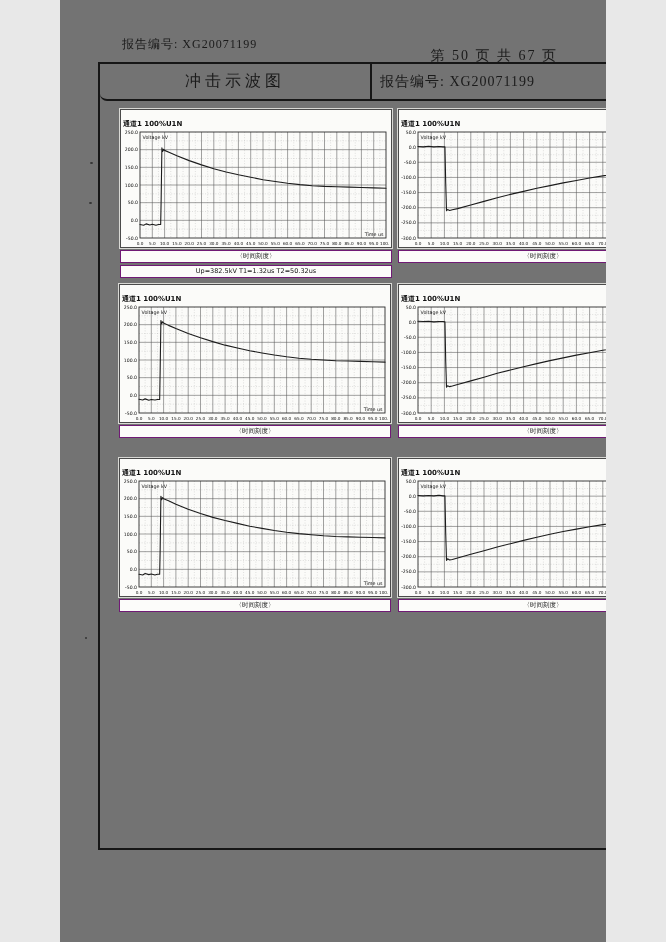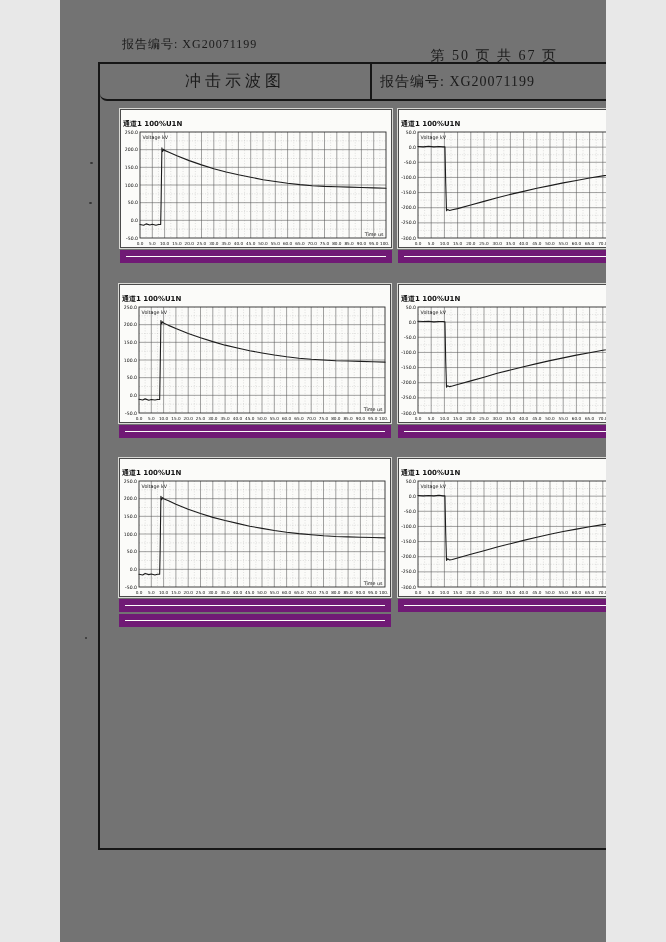--- a/index.html
+++ b/index.html
@@ -40,21 +40,21 @@
     border:1px solid #4a4a4a; background:#fbfbf9; padding:10px 2px 0 2px;
     box-shadow:0 0 0 1px #d8d8d4;
   }
   .chart-title {
     font-family:"DejaVu Sans", sans-serif;
     font-size:7px; font-weight:bold; line-height:9px; height:9px;
     white-space:nowrap; overflow:hidden; color:#111;
   }
   .plot-svg-host { width:100%; height:118px; }
   .cap {
-    border:6px solid #701a75; background:#fcfcfa; margin-top:2px;
+    border:1px solid #701a75; background:#fcfcfa; margin-top:2px;
     height:13px; line-height:11px; text-align:center;
     font-family:"DejaVu Sans", sans-serif; font-size:6.5px; color:#111;
     overflow:hidden;
   }
   
   .dot { position:absolute; background:#333; border-radius:50%; }
   .dot1 { left:30px; top:162px; width:3px; height:2px; }
   .dot2 { left:29px; top:202px; width:3px; height:2px; }
   .dot3 { left:25px; top:637px; width:2px; height:2px; }
 </style>
@@ -160,20 +160,21 @@
                 <line x1="17" y1="91.33333333333334" x2="263" y2="91.33333333333334" stroke="#555" stroke-width="0.55"></line>
                 <text x="15" y="92.93333333333334" font-size="4.6" fill="#111" text-anchor="end">0.0</text>
                 <text x="15" y="110.6" font-size="4.6" fill="#111" text-anchor="end">-50.0</text>
                 <rect x="17" y="3" width="246" height="106" fill="none" stroke="#2a2a2a" stroke-width="0.9"></rect>
                 <text x="19.5" y="10" font-size="4.8" fill="#111">Voltage kV</text>
                 <text x="260.5" y="106.5" font-size="4.8" fill="#111" text-anchor="end">Time us</text>
                 <path d="M17.00,95.57L20.69,96.28L23.15,94.87L26.84,95.93L29.30,95.22L32.99,96.28L35.45,95.57L37.66,95.57L38.16,70.13L38.89,18.90L39.63,22.43L40.62,20.31L41.60,21.37L46.52,23.49L53.90,26.67L66.20,31.62L78.50,35.86L90.80,39.75L103.10,42.93L115.40,45.75L127.70,48.23L140.00,50.70L152.30,52.47L164.60,54.23L176.90,55.65L189.20,56.71L201.50,57.41L213.80,57.77L226.10,58.12L238.40,58.47L250.70,58.83L263.00,59.18" fill="none" stroke="#1c1c1c" stroke-width="1.1" stroke-linejoin="round" stroke-linecap="round"></path>
               </svg></div>
         </div>
         <div class="cap">〈时间刻度〉</div>
+        <div class="cap">Up=382.5kV T1=1.32us T2=50.32us</div>
       </div>
 
       <div class="chart-block r1c2">
         <div class="chart-main">
           <div class="chart-title">通道1 100%U1N</div>
           <div class="plot-svg-host"><svg xmlns="http://www.w3.org/2000/svg" width="284" height="118" font-family="DejaVu Sans, sans-serif">
                 <line x1="23.6" y1="3" x2="23.6" y2="109" stroke="#aaa" stroke-width="0.35" stroke-dasharray="1,1.6"></line>
                 <line x1="36.8" y1="3" x2="36.8" y2="109" stroke="#aaa" stroke-width="0.35" stroke-dasharray="1,1.6"></line>
                 <line x1="50" y1="3" x2="50" y2="109" stroke="#aaa" stroke-width="0.35" stroke-dasharray="1,1.6"></line>
                 <line x1="63.199999999999996" y1="3" x2="63.199999999999996" y2="109" stroke="#aaa" stroke-width="0.35" stroke-dasharray="1,1.6"></line>
@@ -530,21 +531,20 @@
                 <line x1="17" y1="91.33333333333334" x2="263" y2="91.33333333333334" stroke="#555" stroke-width="0.55"></line>
                 <text x="15" y="92.93333333333334" font-size="4.6" fill="#111" text-anchor="end">0.0</text>
                 <text x="15" y="110.6" font-size="4.6" fill="#111" text-anchor="end">-50.0</text>
                 <rect x="17" y="3" width="246" height="106" fill="none" stroke="#2a2a2a" stroke-width="0.9"></rect>
                 <text x="19.5" y="10" font-size="4.8" fill="#111">Voltage kV</text>
                 <text x="260.5" y="106.5" font-size="4.8" fill="#111" text-anchor="end">Time us</text>
                 <path d="M17.00,96.28L20.69,96.99L23.15,95.57L26.84,96.63L29.30,95.93L32.99,96.99L35.45,96.28L37.66,96.28L38.16,71.90L38.89,18.19L39.63,21.73L40.62,19.61L41.60,20.67L46.52,22.79L53.90,26.32L66.20,31.27L78.50,35.51L90.80,39.39L103.10,42.57L115.40,45.40L127.70,48.23L140.00,50.35L152.30,52.47L164.60,54.23L176.90,55.65L189.20,56.71L201.50,57.77L213.80,58.47L226.10,58.83L238.40,59.18L250.70,59.53L263.00,59.89" fill="none" stroke="#1c1c1c" stroke-width="1.1" stroke-linejoin="round" stroke-linecap="round"></path>
               </svg></div>
         </div>
         <div class="cap">〈时间刻度〉</div>
-        <div class="cap">Up=382.2kV T1=1.32us T2=52.38us</div>
       </div>
 
       <div class="chart-block r3c2">
         <div class="chart-main">
           <div class="chart-title">通道1 100%U1N</div>
           <div class="plot-svg-host"><svg xmlns="http://www.w3.org/2000/svg" width="284" height="118" font-family="DejaVu Sans, sans-serif">
                 <line x1="23.6" y1="3" x2="23.6" y2="109" stroke="#aaa" stroke-width="0.35" stroke-dasharray="1,1.6"></line>
                 <line x1="36.8" y1="3" x2="36.8" y2="109" stroke="#aaa" stroke-width="0.35" stroke-dasharray="1,1.6"></line>
                 <line x1="50" y1="3" x2="50" y2="109" stroke="#aaa" stroke-width="0.35" stroke-dasharray="1,1.6"></line>
                 <line x1="63.199999999999996" y1="3" x2="63.199999999999996" y2="109" stroke="#aaa" stroke-width="0.35" stroke-dasharray="1,1.6"></line>

